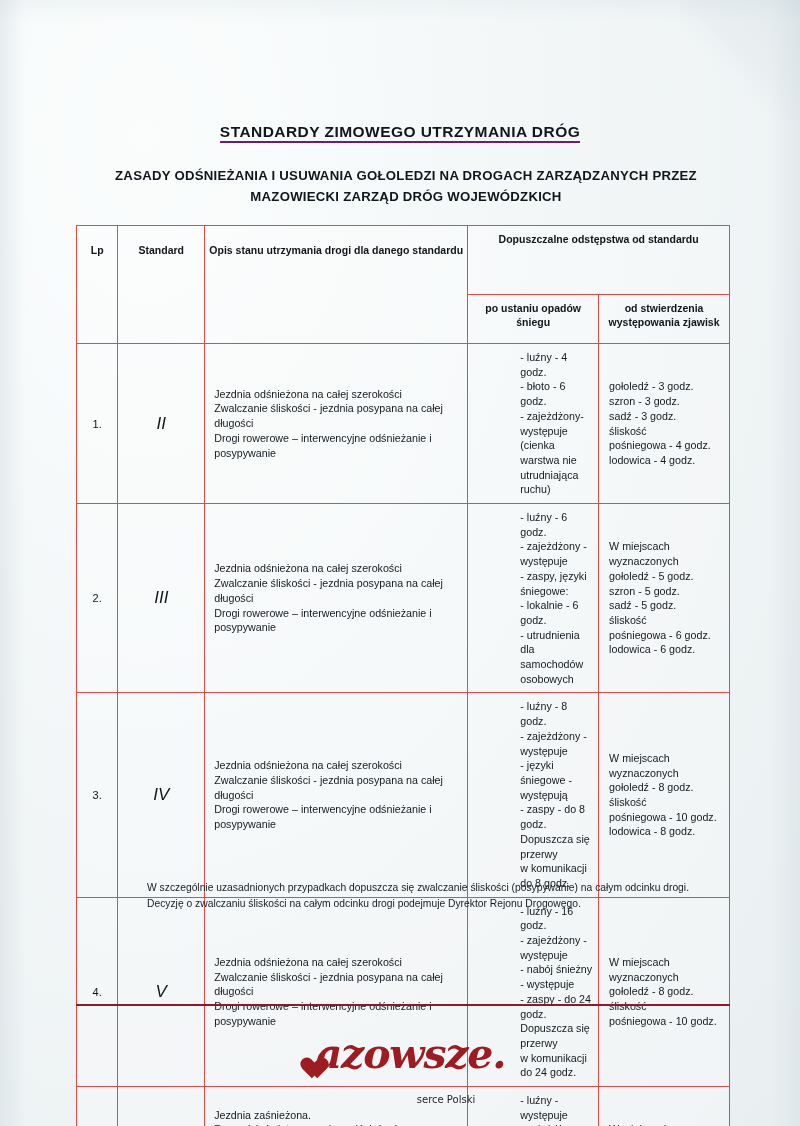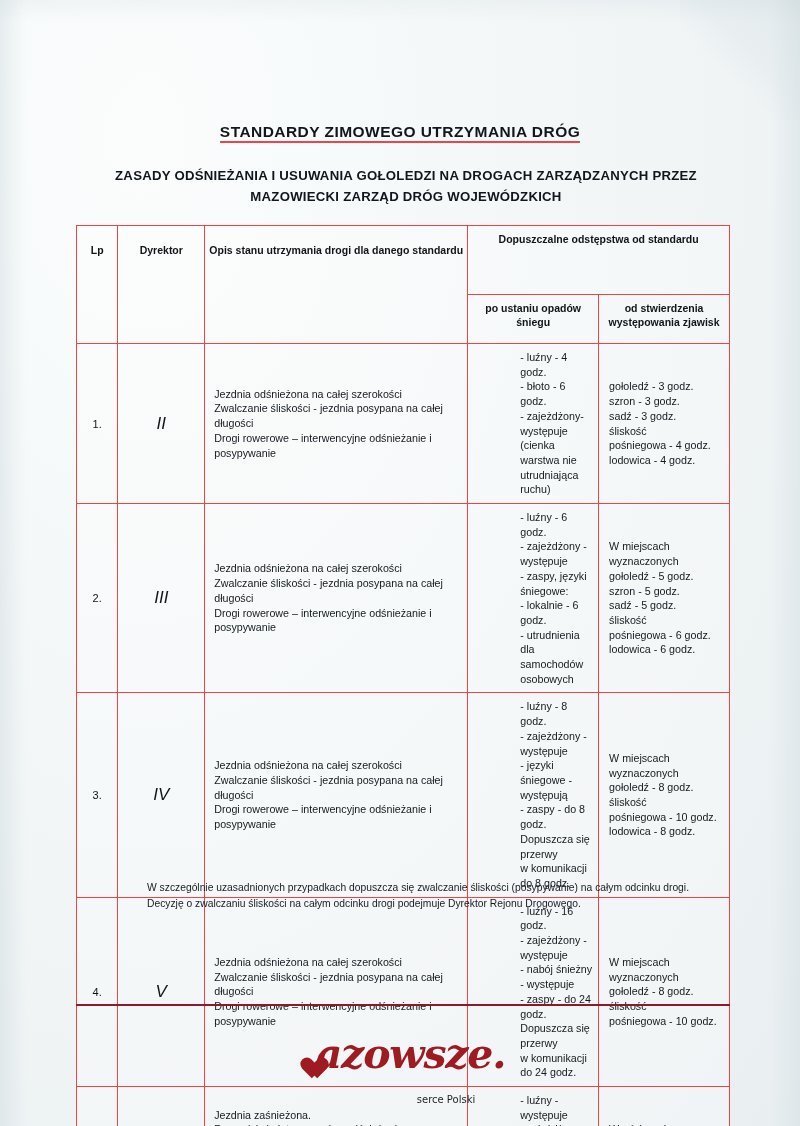--- a/index.html
+++ b/index.html
@@ -55,21 +55,21 @@
   .title-main {
     position: absolute;
     top: 123px; left: 0; right: 0;
     text-align: center;
     font-size: 15.5px;
     font-weight: bold;
     letter-spacing: .45px;
     color: #10161c;
   }
   .title-main span {
-    border-bottom: 2px solid #ef4444;
+    border-bottom: 2px solid #701a75;
     padding-bottom: 1px;
   }
   .title-sub {
     position: absolute;
     top: 165px; left: 72px; right: 60px;
     text-align: center;
     font-size: 13.2px;
     font-weight: bold;
     line-height: 21px;
     letter-spacing: .25px;
@@ -204,21 +204,21 @@
 
   <div class="title-sub">ZASADY ODŚNIEŻANIA I USUWANIA GOŁOLEDZI NA DROGACH ZARZĄDZANYCH PRZEZ MAZOWIECKI ZARZĄD DRÓG WOJEWÓDZKICH</div>
 
   <table class="std">
     <thead>
       <tr>
         <th class="h-lp" rowspan="2">
           <div class="hcell hcell-tall">Lp</div>
         </th>
         <th class="h-std" rowspan="2">
-          <div class="hcell hcell-tall">Dyrektor</div>
+          <div class="hcell hcell-tall">Standard</div>
         </th>
         <th class="h-opis" rowspan="2">
           <div class="hcell hcell-tall">Opis stanu utrzymania drogi dla danego standardu</div>
         </th>
         <th class="h-po" colspan="2">
           <div class="hcell hcell-dop">Dopuszczalne odstępstwa od standardu</div>
         </th>
       </tr>
       <tr>
         <th class="h-po">

